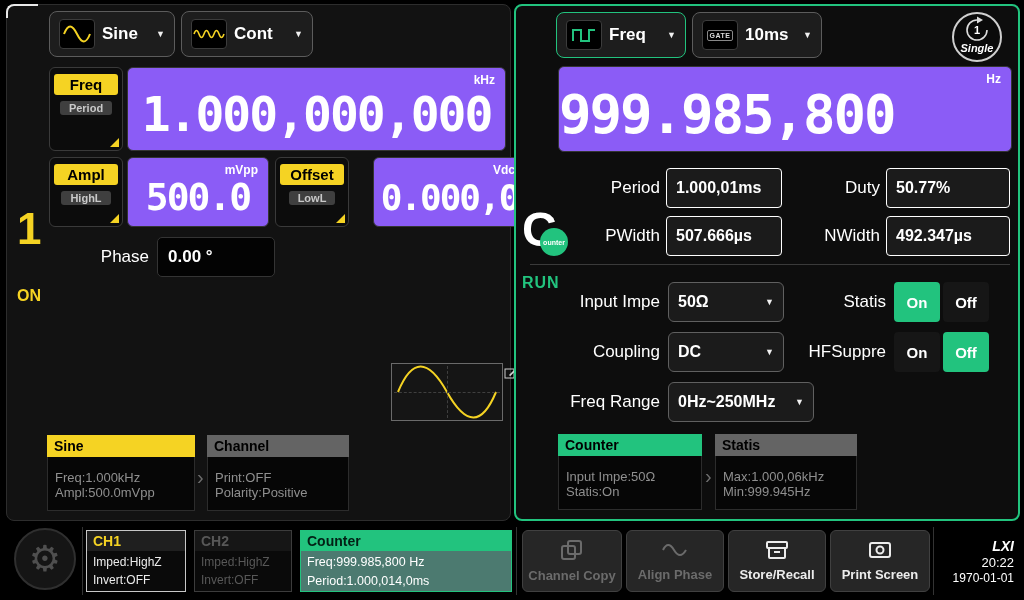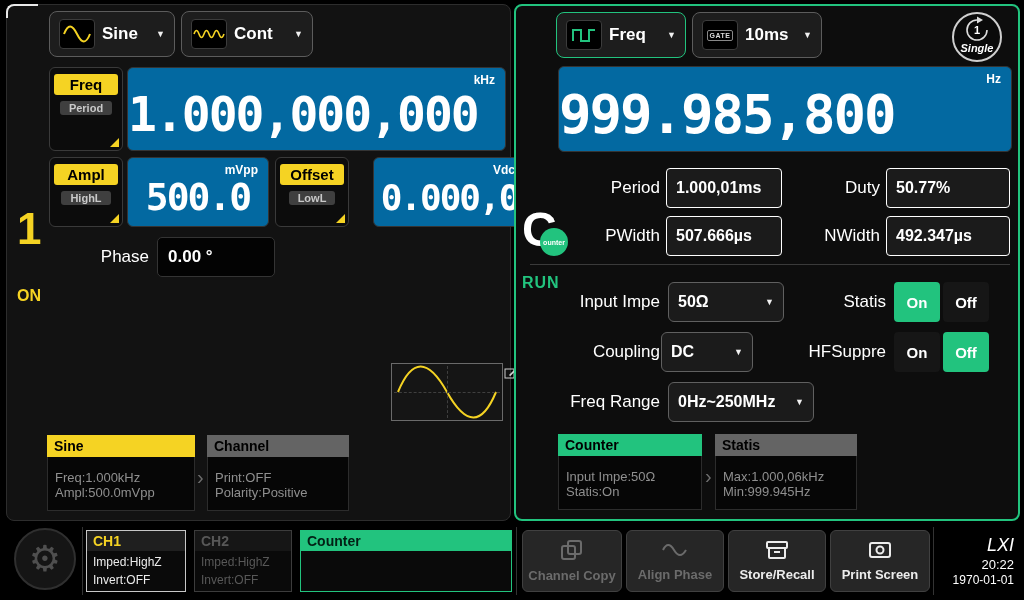--- a/index.html
+++ b/index.html
@@ -37,26 +37,26 @@
   
   .param-btn{position:absolute;background:#0c0c0c;border:1px solid #3a3a3a;border-radius:6px;
     display:flex;flex-direction:column;align-items:center;padding:6px 4px;gap:6px;cursor:pointer}
   .param-label{background:var(--yellow);color:#000;font-weight:bold;font-size:15px;border-radius:3px;
     width:100%;text-align:center;padding:2px 0}
   .param-sub{background:#3f3f3f;color:#c9c9c9;font-weight:bold;font-size:11px;border-radius:3px;padding:1px 9px}
   .corner-tri{position:absolute;right:3px;bottom:3px;width:0;height:0;
     border-left:9px solid transparent;border-bottom:9px solid var(--yellow)}
 
   
-  .display{position:absolute;background:#0369a1;border:1px solid #343434;border-radius:6px;
+  .display{position:absolute;background:#8b5cf6;border:1px solid #343434;border-radius:6px;
     display:flex;align-items:center;cursor:pointer}
   .display .unit{position:absolute;top:5px;right:10px;font-size:12px;font-weight:bold;color:#fff}
   .display .val{font-family:"DejaVu Sans Mono",monospace;font-weight:bold;color:#fff;white-space:nowrap;
     width:100%;padding-top:10px}
-  .val.big{font-size:48px;letter-spacing:-2px;text-align:left}
+  .val.big{font-size:48px;letter-spacing:-2px;text-align:center}
   .val.mid{font-size:38px;letter-spacing:-2px;text-align:center}
   .val.counter-big{font-size:54px;letter-spacing:-2px;text-align:left;padding-right:14px}
 
   .field-label{position:absolute;font-size:17px;color:#fff;text-align:right;line-height:40px;white-space:nowrap}
   .plain-box{position:absolute;height:40px;background:#030303;border:1px solid #343434;border-radius:5px;
     display:flex;align-items:center;padding:0 10px;font-weight:bold;font-size:17px;cursor:pointer;white-space:nowrap}
 
   
   .v-box{position:absolute;height:40px;background:#1b1b1b;border:1px solid #ffffff;border-radius:4px;
     display:flex;align-items:center;padding:0 9px;font-weight:bold;font-size:16px;white-space:nowrap}
@@ -107,21 +107,21 @@
   .bb-ch2 .bdy{color:#585858}
   .bb-counter{border-color:var(--green)}
   .bb-counter .hdr{color:#032015;background:var(--green)}
   .bb-counter .bdy{color:#fff;background:#4c7a70;height:40px;font-size:12.5px}
   .soft-btn{position:absolute;top:6px;width:100px;height:62px;background:#262626;border:1px solid #404040;
     border-radius:6px;display:flex;flex-direction:column;align-items:center;justify-content:center;gap:3px;cursor:pointer}
   .soft-btn .lbl{font-size:13px;font-weight:bold;color:#ececec;white-space:nowrap}
   .soft-btn.disabled .lbl{color:#6b6b6b}
   .clock{position:absolute;left:936px;top:4px;width:84px;height:66px;display:flex;flex-direction:column;
     align-items:flex-end;justify-content:center;gap:1px;padding-right:6px;font-size:13px;cursor:pointer}
-  .lxi{font-weight:normal;font-style:italic;font-size:18px}
+  .lxi{font-weight:bold;font-style:italic;font-size:14px}
   .clock .date{font-size:12px}
 </style>
 </head>
 <body>
 
 <div id="screen">
 
   <section class="panel left">
 
     <div>
@@ -271,21 +271,21 @@
       <span>50Ω</span>
       <span class="dd-arrow">▼</span>
     </div>
     <div class="field-label" style="left:280px;top:276px;width:90px">Statis</div>
     <div class="toggle" style="left:378px;top:276px">
       <span class="tg active">On</span>
       <span class="tg">Off</span>
     </div>
 
     <div class="field-label" style="left:20px;top:326px;width:124px">Coupling</div>
-    <div class="sel" style="left:145px;top:326px;width:92px">
+    <div class="sel" style="left:152px;top:326px;width:116px">
       <span>DC</span>
       <span class="dd-arrow">▼</span>
     </div>
     <div class="field-label" style="left:280px;top:326px;width:90px">HFSuppre</div>
     <div class="toggle" style="left:378px;top:326px">
       <span class="tg">On</span>
       <span class="tg active">Off</span>
     </div>
 
     <div class="field-label" style="left:10px;top:376px;width:134px">Freq Range</div>
@@ -329,20 +329,24 @@
     <div class="bb-card bb-ch2" style="left:194px;width:98px">
       <div class="hdr">CH2</div>
       <div class="bdy">
         <div>Imped:HighZ</div>
         <div>Invert:OFF</div>
       </div>
     </div>
 
     <div class="bb-card bb-counter" style="left:300px;width:212px">
       <div class="hdr">Counter</div>
+      <div class="bdy">
+        <div>Freq:999.985,800 Hz</div>
+        <div>Period:1.000,014,0ms</div>
+      </div>
     </div>
 
     <span class="vsep" style="left:516px"></span>
 
     <div class="soft-btn disabled" style="left:522px">
       <span>
         <svg width="24" height="22" viewBox="0 0 24 22">
             <rect x="2" y="7" width="13" height="13" rx="2" fill="none" stroke="#6b6b6b" stroke-width="2"></rect>
             <rect x="8" y="2" width="13" height="13" rx="2" fill="none" stroke="#6b6b6b" stroke-width="2"></rect>
           </svg>

